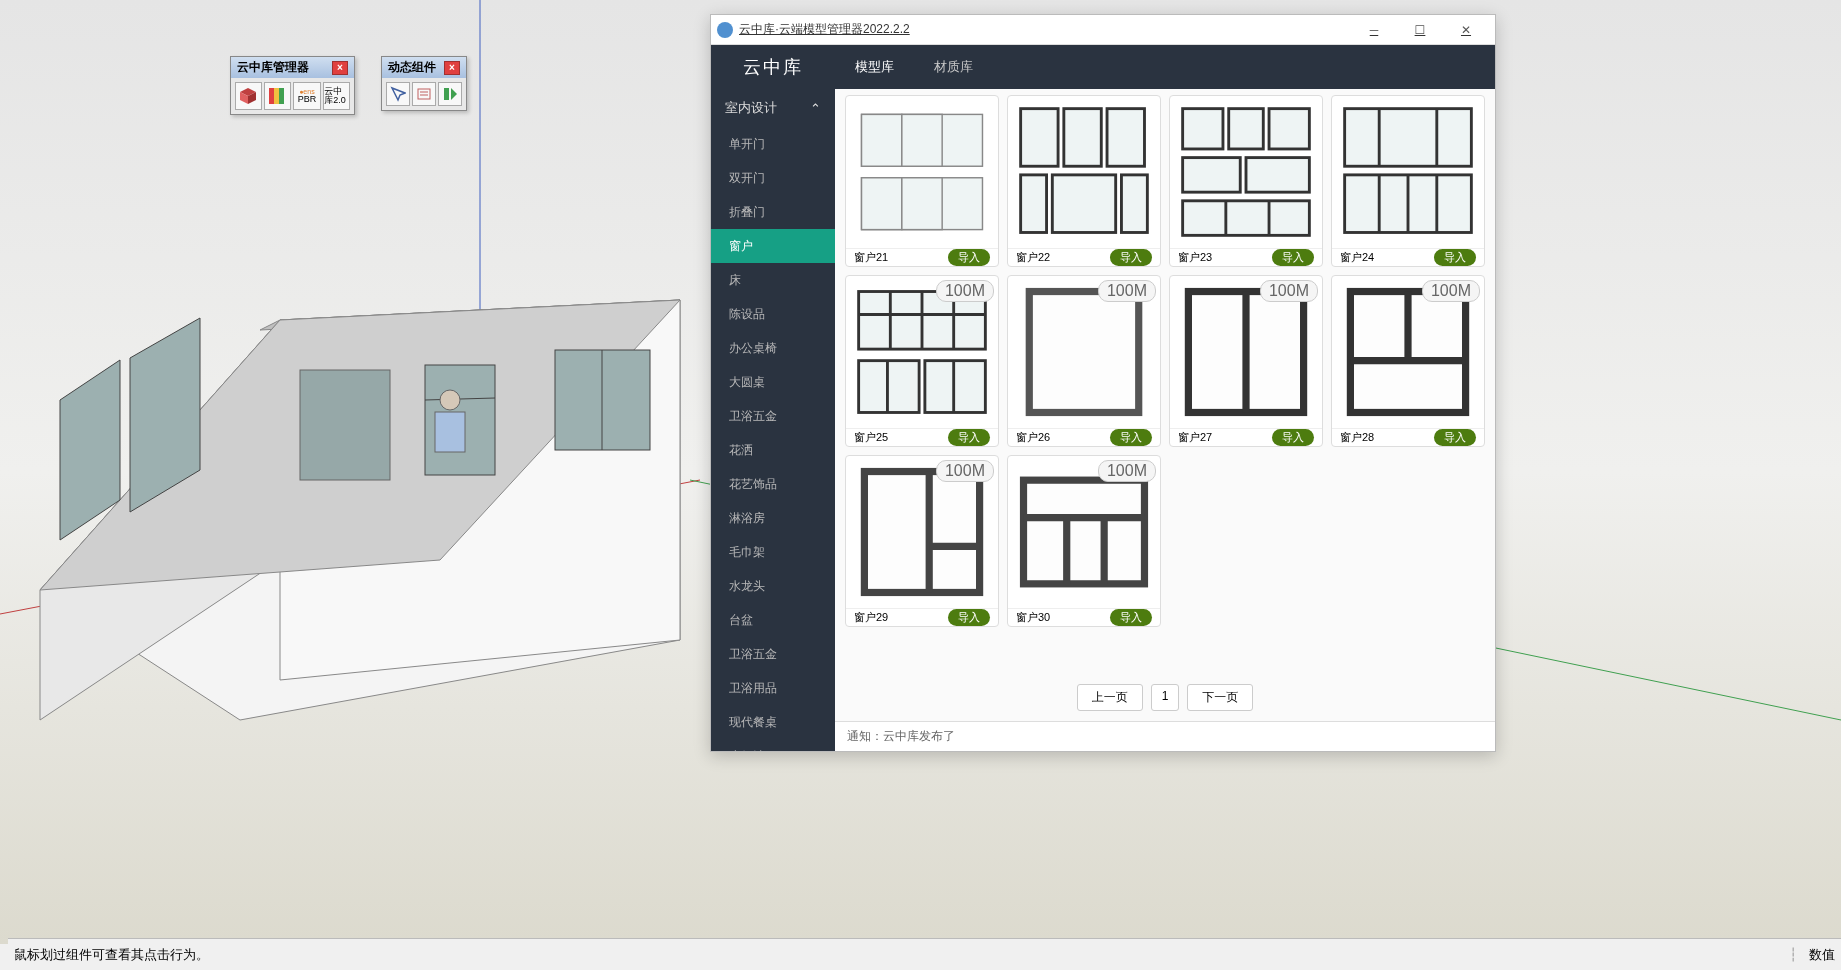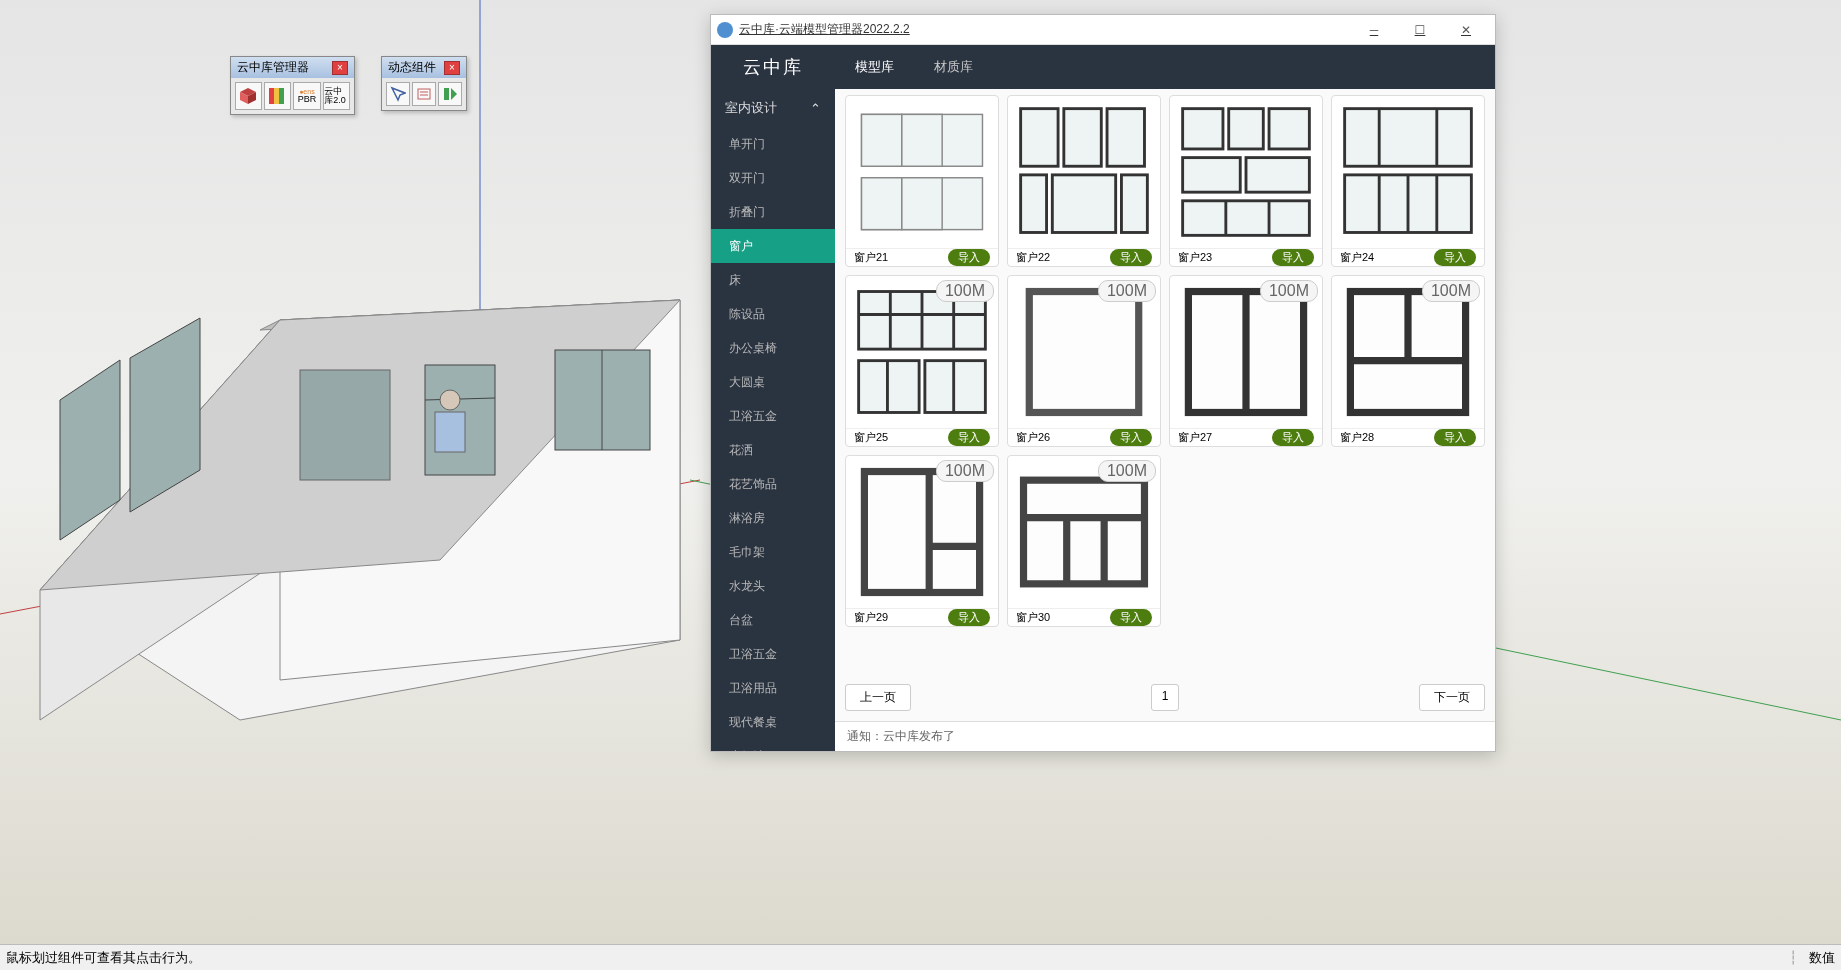--- a/index.html
+++ b/index.html
@@ -3,21 +3,21 @@
 <meta charset="utf-8">
 <style>
 * { margin: 0; padding: 0; box-sizing: border-box; font-family: "Microsoft YaHei", Arial, sans-serif; }
 body { width: 1841px; height: 970px; overflow: hidden; background: #f0f0f0; position: relative; }
 
 
 .viewport { position: absolute; left: 0; top: 0; right: 0; bottom: 26px; background: linear-gradient(#e5e5e5 0%, #f0f0ee 50%, #dcdace 100%); }
 
 
 .toolbar-float { position: absolute; background: #e8e8e8; border: 1px solid #888; font-size: 12px; box-shadow: 2px 2px 4px rgba(0,0,0,0.2); }
-.toolbar-title { background: linear-gradient(#d0dff0, #a8c0e0); padding: 2px 6px; display: flex; justify-content: space-between; align-items: center; }
+.toolbar-title { background: linear-gradient(#d0dff0, #a8c0e0); padding: 2px 6px; display: flex; justify-content: space-between; align-items: center; font-weight: bold; }
 .toolbar-close { width: 16px; height: 14px; background: #e04040; color: white; text-align: center; line-height: 12px; font-size: 10px; cursor: pointer; border: 1px solid #a03030; }
 .toolbar-body { padding: 4px; display: flex; gap: 2px; }
 .toolbar-btn { width: 28px; height: 28px; border: 1px solid #aaa; background: #f8f8f8; display: flex; align-items: center; justify-content: center; cursor: pointer; font-size: 14px; }
 .toolbar-btn-sm { width: 24px; height: 24px; }
 
 
 .cloud-dialog { position: absolute; left: 710px; top: 14px; width: 786px; height: 738px; background: #fff; border: 1px solid #bbb; box-shadow: 0 4px 16px rgba(0,0,0,0.2); display: flex; flex-direction: column; }
 .cloud-titlebar { height: 30px; background: #fff; display: flex; align-items: center; padding: 0 6px; border-bottom: 1px solid #ddd; font-size: 12px; color: #333; text-decoration: underline; }
 .cloud-titlebar-icon { width: 16px; height: 16px; background: #5090d0; border-radius: 50%; margin-right: 6px; }
 .cloud-win-btns { margin-left: auto; display: flex; }
@@ -36,27 +36,27 @@
 .cloud-category-item.active { background: #16a085; color: #fff; }
 
 .cloud-content { flex: 1; display: flex; flex-direction: column; background: #fafafa; }
 .cloud-grid { flex: 1; padding: 6px 10px; display: grid; grid-template-columns: repeat(4, 1fr); gap: 8px; overflow-y: auto; align-content: start; }
 .model-card { background: #fff; border: 1px solid #ddd; border-radius: 4px; display: flex; flex-direction: column; height: 172px; position: relative; }
 .model-thumb { flex: 1; display: flex; align-items: center; justify-content: center; padding: 4px; position: relative; }
 .model-badge { position: absolute; top: 4px; right: 4px; background: #f5f5f5; border: 1px solid #ccc; border-radius: 10px; padding: 1px 8px; font-size: 16px; color: #666; }
 .model-footer { height: 24px; display: flex; align-items: center; justify-content: space-between; padding: 0 8px; font-size: 11px; border-top: 1px solid #eee; }
 .model-import-btn { background: #4d7c0f; color: #fff; border-radius: 10px; padding: 1px 10px; font-size: 11px; cursor: pointer; }
 
-.cloud-pagination { padding: 10px; display: flex; justify-content: space-between; gap: 17px; }
+.cloud-pagination { padding: 10px; display: flex; justify-content: center; gap: 8px; }
 .page-btn { border: 1px solid #ccc; background: #fff; padding: 4px 14px; font-size: 12px; border-radius: 3px; cursor: pointer; }
 .page-num { border: 1px solid #ccc; background: #fff; padding: 4px 10px; font-size: 12px; border-radius: 3px; }
 
 .cloud-statusbar { height: 30px; border-top: 1px solid #ddd; display: flex; align-items: center; padding: 0 12px; font-size: 12px; color: #666; background: #fff; }
 
-.app-statusbar { position: absolute; left: 0; right: 0; bottom: 0; height: 26px; background: #f0f0f0; border-top: 1px solid #bbb; display: flex; align-items: center; padding: 0 6px; font-size: 13px; justify-content: space-between; }
+.app-statusbar { position: absolute; left: 8px; right: 0; bottom: 0; height: 32px; background: #f0f0f0; border-top: 1px solid #bbb; display: flex; align-items: center; padding: 0 6px; font-size: 13px; justify-content: space-between; }
 .sb-right { display: flex; align-items: center; gap: 12px; }
 .sb-div { color: #999; }
 
 
 .th-svg { width: 100%; height: 100%; }
 </style>
 </head>
 <body>
 
 <div class="viewport">

